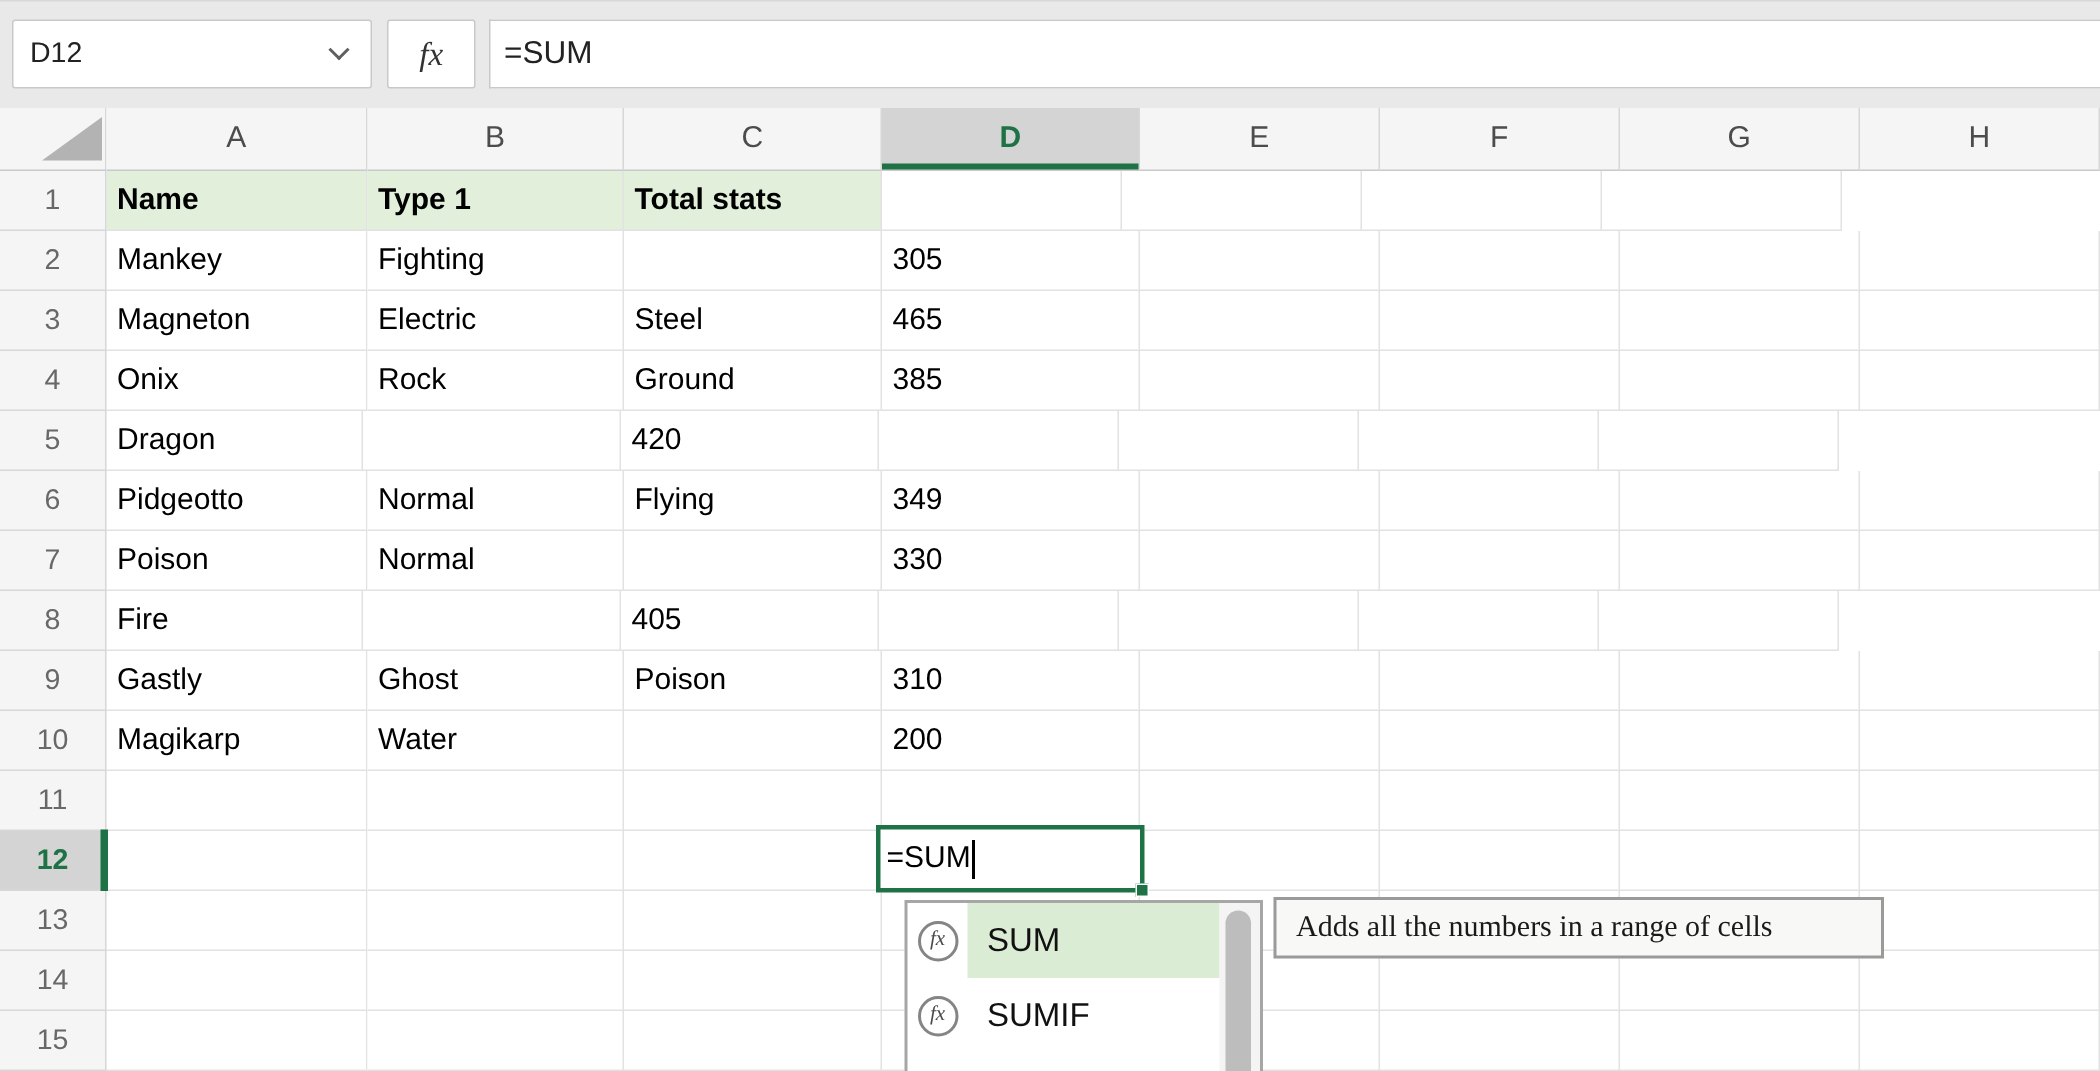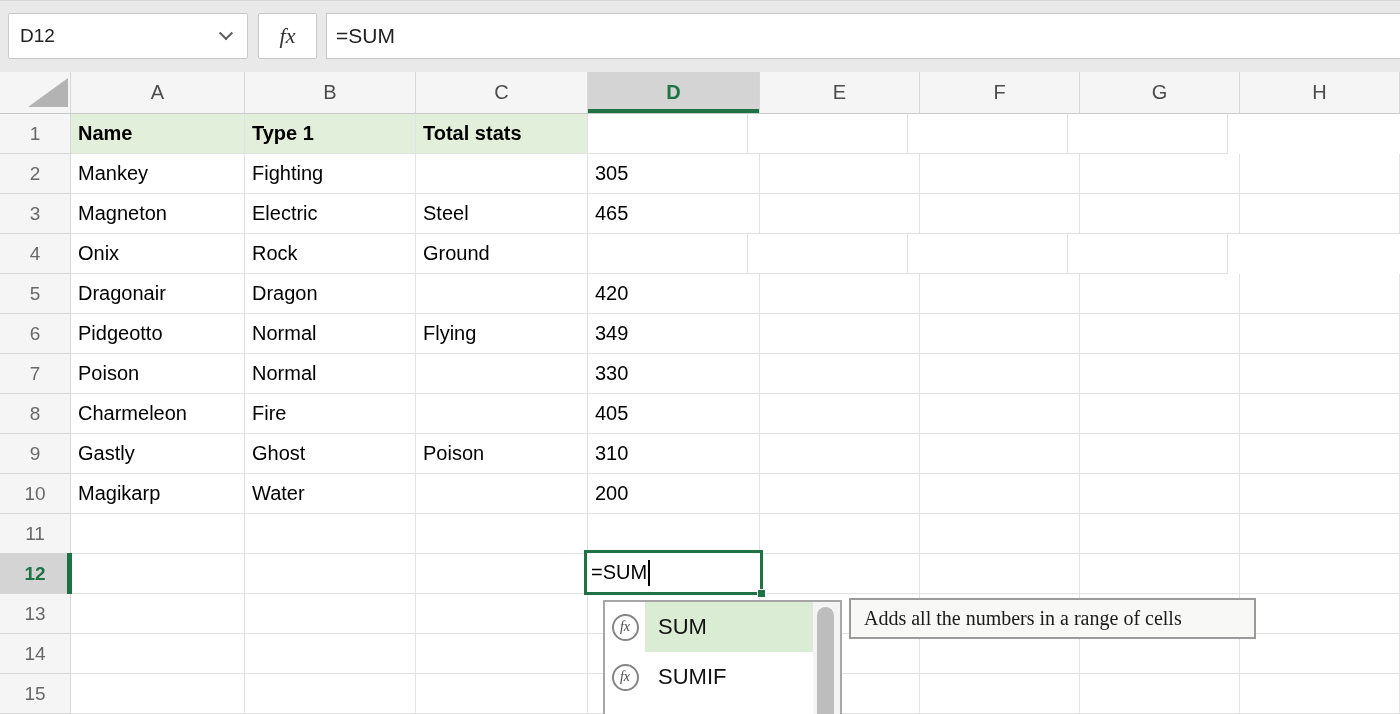--- a/index.html
+++ b/index.html
@@ -126,28 +126,28 @@
         <div class="cell" style="width: 160px;"></div>
         <div class="cell" style="width: 160px;"></div>
         <div class="cell" style="width: 160px;"></div>
         <div class="cell" style="width: 160px;"></div>
       </div>
       <div class="row">
         <div class="rh" style="width: 71px;">4</div>
         <div class="cell" style="width: 174px;">Onix</div>
         <div class="cell" style="width: 171px; text-align: center;">Rock</div>
         <div class="cell" style="width: 172px;">Ground</div>
+        <div class="cell" style="width: 172px;">385</div>
         <div class="cell" style="width: 160px;"></div>
         <div class="cell" style="width: 160px;"></div>
         <div class="cell" style="width: 160px;"></div>
         <div class="cell" style="width: 160px;"></div>
       </div>
       <div class="row">
         <div class="rh" style="width: 71px;">5</div>
-        <div class="cell" style="width: 174px;">Dragonair</div>
         <div class="cell" style="width: 171px;">Dragon</div>
         <div class="cell" style="width: 172px;"></div>
         <div class="cell" style="width: 172px;">420</div>
         <div class="cell" style="width: 160px;"></div>
         <div class="cell" style="width: 160px;"></div>
         <div class="cell" style="width: 160px;"></div>
         <div class="cell" style="width: 160px;"></div>
       </div>
       <div class="row">
         <div class="rh" style="width: 71px;">6</div>
@@ -166,21 +166,20 @@
         <div class="cell" style="width: 171px;">Normal</div>
         <div class="cell" style="width: 172px;"></div>
         <div class="cell" style="width: 172px;">330</div>
         <div class="cell" style="width: 160px;"></div>
         <div class="cell" style="width: 160px;"></div>
         <div class="cell" style="width: 160px;"></div>
         <div class="cell" style="width: 160px;"></div>
       </div>
       <div class="row">
         <div class="rh" style="width: 71px;">8</div>
-        <div class="cell" style="width: 174px;">Charmeleon</div>
         <div class="cell" style="width: 171px;">Fire</div>
         <div class="cell" style="width: 172px;"></div>
         <div class="cell" style="width: 172px;">405</div>
         <div class="cell" style="width: 160px;"></div>
         <div class="cell" style="width: 160px;"></div>
         <div class="cell" style="width: 160px;"></div>
         <div class="cell" style="width: 160px;"></div>
       </div>
       <div class="row">
         <div class="rh" style="width: 71px;">9</div>

